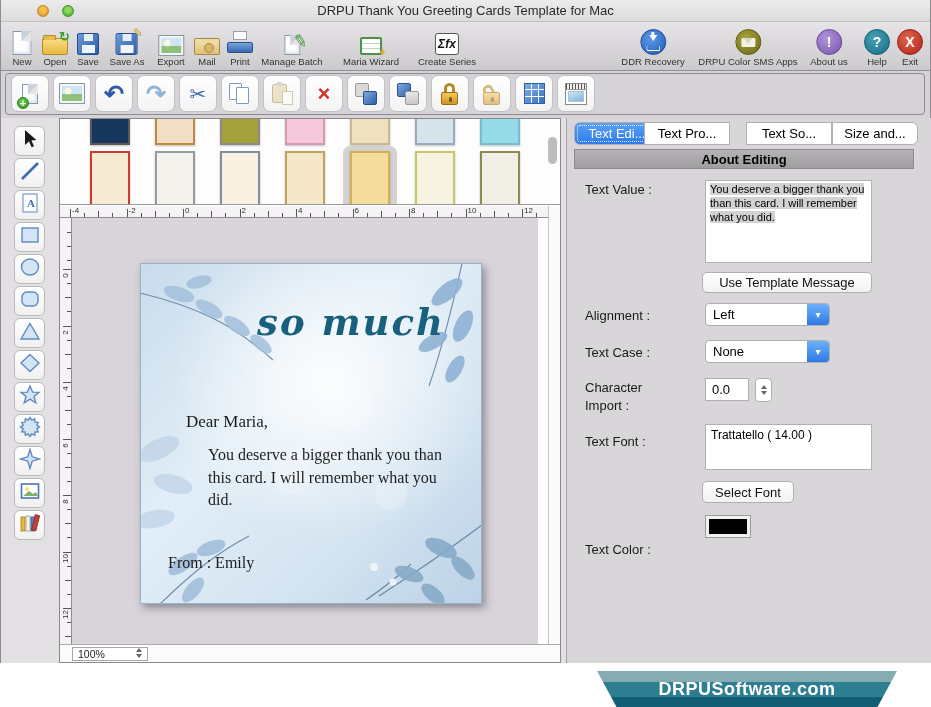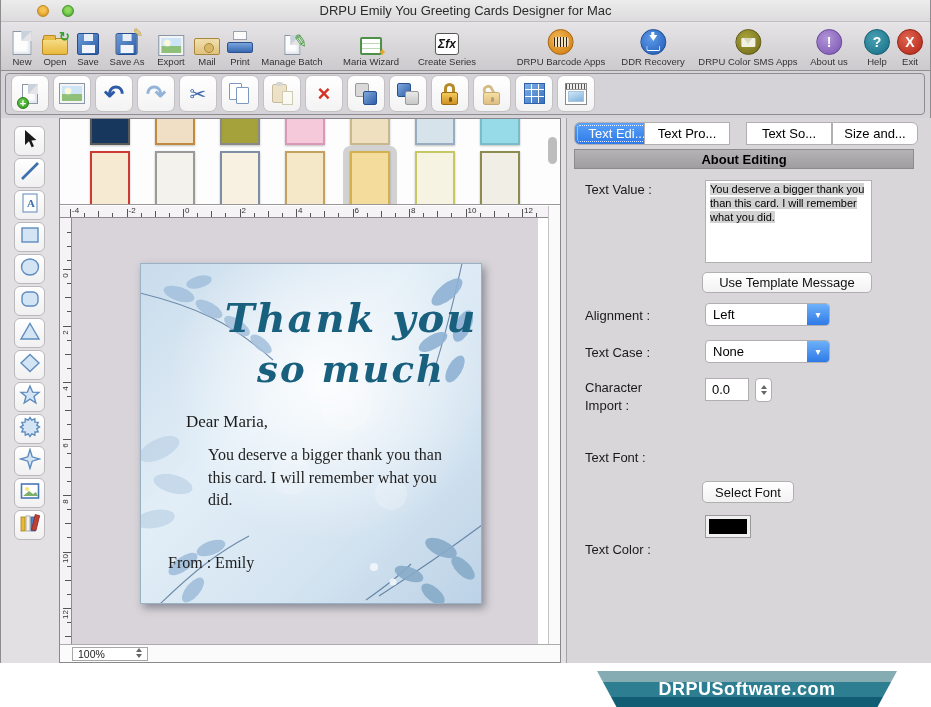--- a/index.html
+++ b/index.html
@@ -226,21 +226,21 @@
   .banner span { color:#fff; font-weight:bold; font-size:18px; letter-spacing:.5px; }
 </style>
 </head>
 <body>
 
 <div class="app">
 
   <div class="titlebar">
     <span class="tl yellow"></span>
     <span class="tl green"></span>
-    <div class="title">DRPU Emily You Greeting Cards Designer for Mac</div>
+    <div class="title">DRPU Thank You Greeting Cards Template for Mac</div>
   </div>
 
   <div class="main-toolbar" id="main-toolbar">
       <div class="tb-item" style="left: 21px;">
         <div class="tb-ico">
           <div class="i-page"></div>
         </div>
         <span class="tb-lbl">New</span>
       </div>
       <div class="tb-item" style="left: 54px;">
@@ -299,28 +299,20 @@
         <div class="tb-ico">
           <div class="i-sheet"></div>
         </div>
         <span class="tb-lbl">Maria Wizard</span>
       </div>
       <div class="tb-item" style="left: 446px;">
         <div class="tb-ico">
           <div class="i-series">Σfx</div>
         </div>
         <span class="tb-lbl">Create Series</span>
-      </div>
-      <div class="tb-item" style="left: 560px;">
-        <div class="tb-ico">
-          <div class="app-c c-orange">
-            <div class="i-barcode"></div>
-          </div>
-        </div>
-        <span class="tb-lbl">DRPU Barcode Apps</span>
       </div>
       <div class="tb-item" style="left: 652px;">
         <div class="tb-ico">
           <div class="app-c c-blue">
             <div class="i-down"></div>
             <div class="i-tray"></div>
           </div>
         </div>
         <span class="tb-lbl">DDR Recovery</span>
       </div>
@@ -670,21 +662,20 @@
               <circle cx="146" cy="95" r="3.5"></circle>
                 <circle cx="160" cy="78" r="3"></circle>
             </g>
             <g fill="#ffffff" opacity=".22">
               <circle cx="205" cy="140" r="26"></circle>
                 <circle cx="150" cy="210" r="20"></circle>
                 <circle cx="250" cy="230" r="16"></circle>
             </g>
           </svg>
           <div class="card-title">
-            <span class="l1">Thank you</span>
             <span class="l2">so  much</span>
           </div>
           <div class="card-sal">Dear Maria,</div>
           <div class="card-body">You deserve a bigger thank you than this card. I will remember what you did.</div>
           <div class="card-from">From : Emily</div>
         </div>
       </div>
 
       <div class="vscroll"></div>
 
@@ -727,21 +718,22 @@
       </div>
 
       <div class="flabel" style="top:262px">Character</div>
       <div class="flabel" style="top:280px">Import :</div>
       <div class="numfield" style="top:260px">0.0</div>
       <div class="stepper" style="top:260px">
         <i class="chev up"></i>
         <i class="chev dn"></i>
       </div>
 
-      <div class="flabel" style="top:332px">Text Font :</div>
+      <div class="flabel" style="top:316px">Text Font :</div>
+      <div class="fontbox">Trattatello ( 14.00 )</div>
 
       <div class="mac-btn" style="left:135px; top:363px; width:92px; height:22px">Select Font</div>
 
       <div class="flabel" style="top:424px">Text Color :</div>
       <div class="swatch">
           <i></i>
         </div>
     </div>
   </div>
 </div>

